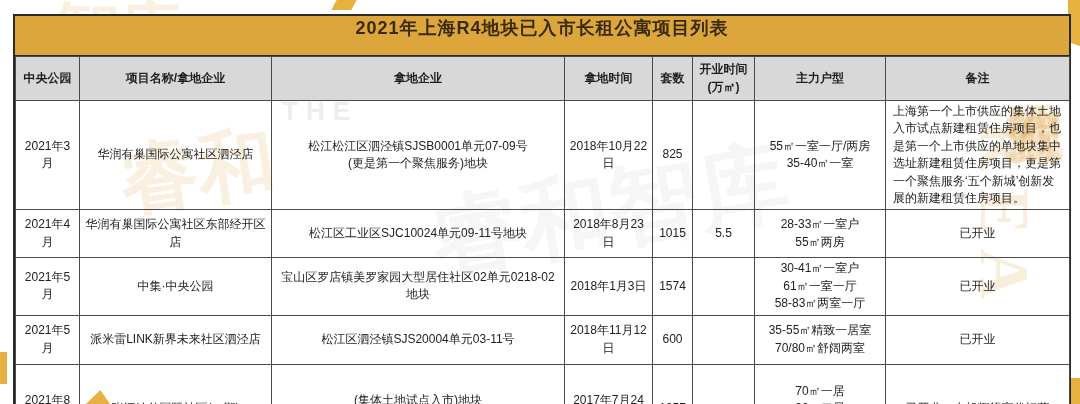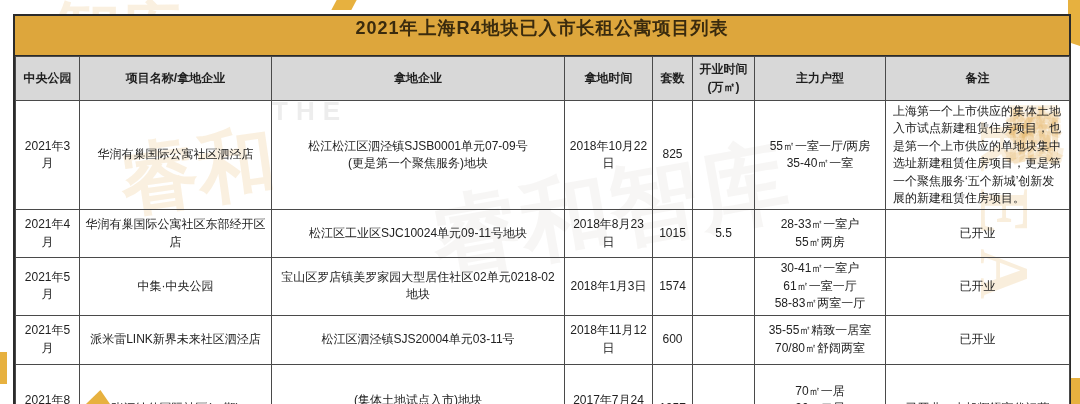--- a/index.html
+++ b/index.html
@@ -12,21 +12,21 @@
   
   .wm-layer{position:absolute;inset:0;z-index:0;pointer-events:none;}
   .wm{position:absolute;font-weight:bold;white-space:nowrap;}
   .wm-gold{color:rgba(224,163,61,0.16);}
   .wm-v{writing-mode:vertical-rl;}
   .wm1{left:55px;top:-12px;font-size:64px;}
   .wm2{left:120px;top:120px;font-size:78px;transform:rotate(-8deg);}
   .wm3{left:430px;top:150px;font-size:90px;transform:rotate(-10deg);color:rgba(150,140,130,0.08);}
   .wm4{right:6px;top:60px;font-size:58px;}
   .wm5{right:36px;top:120px;font-size:70px;font-family:"Liberation Serif","DejaVu Serif",serif;color:rgba(224,163,61,0.18);}
-  .wm6{left:272px;top:96px;font-size:26px;letter-spacing:8px;color:rgba(130,130,130,0.14);}
+  .wm6{left:282px;top:96px;font-size:26px;letter-spacing:8px;color:rgba(130,130,130,0.14);}
   
   .acc{position:absolute;background:#e7b13f;}
   .acc1{left:334px;top:0;width:20px;height:10px;transform:skewX(-28deg);}
   .acc2{right:0;top:0;width:12px;height:46px;transform:skewY(18deg);transform-origin:top right;}
   .acc3{left:86px;bottom:0;width:24px;height:14px;clip-path:polygon(0 100%,100% 100%,60% 0);}
   .acc4{left:0;top:352px;width:7px;height:32px;}
   .acc5{right:0;bottom:0;width:10px;height:26px;}
   
   .sheet{position:absolute;left:13px;top:14px;width:1054px;z-index:1;
          border:2px solid #2b2b2b;background:transparent;}

